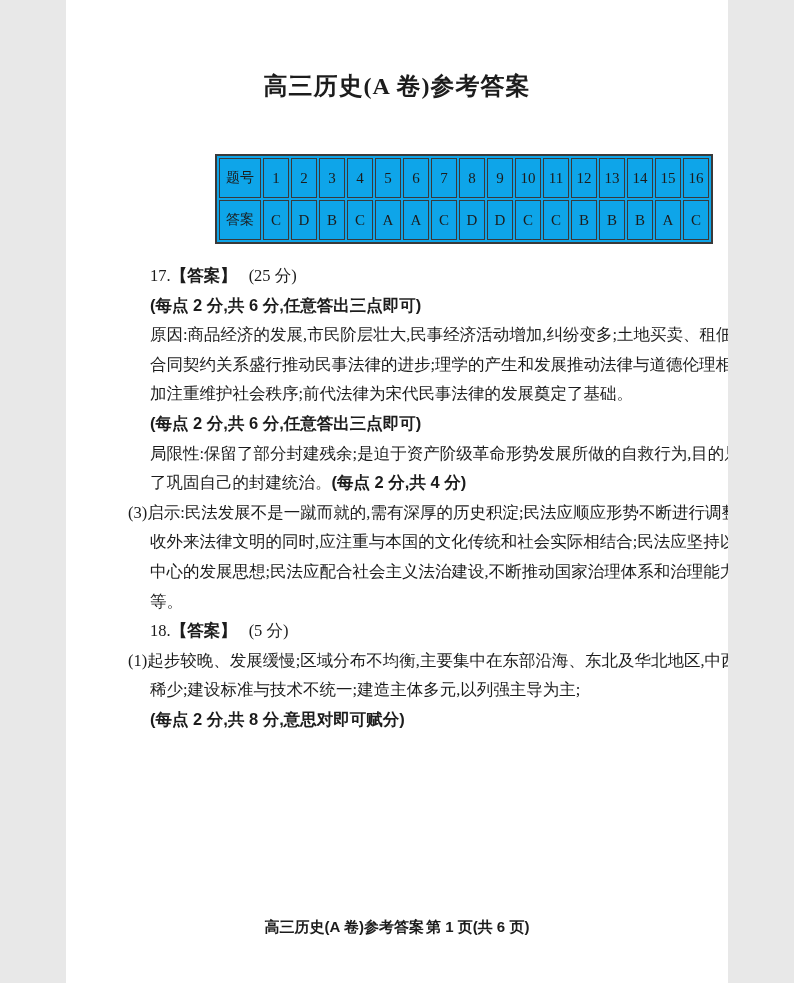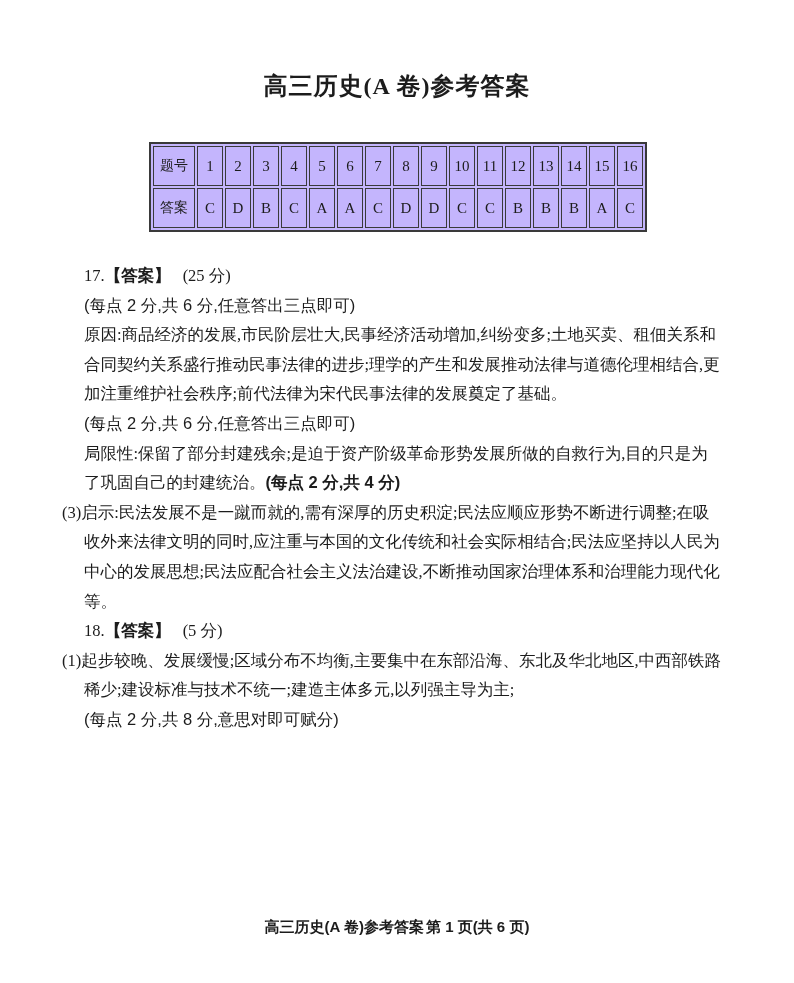--- a/index.html
+++ b/index.html
@@ -1,36 +1,36 @@
 <!DOCTYPE html>
 <html><head>
 <meta charset="utf-8">
 <style>
   html,body{margin:0;padding:0;background:#e8e8e8;}
   .page{
     position:relative;
-    width:794px;height:983px;
+    width:662px;height:983px;
     background:#ffffff;
     font-family:"Liberation Serif", serif;
     color:#1c1c1c;
     overflow:hidden;
     margin:0 auto;
   }
   .doc-title{
     position:absolute;top:70px;left:0;width:100%;
     text-align:center;
     font-size:24px;font-weight:bold;
     letter-spacing:1px;
     font-family:"Liberation Serif", serif;
   }
   .answer-table{
-    position:absolute;top:142px;left:149px;
+    position:absolute;top:154px;left:149px;
     border-collapse:separate;border-spacing:2px;
     border:2px solid #3a3a3a;
-    background:#c4b5fd;
+    background:#0ea5e9;
   }
   .answer-table td{
     border:1px solid #3a3a3a;
     text-align:center;vertical-align:middle;
     font-size:15px;
     height:38px;
     padding:0;
   }
   .answer-table td.lbl{width:40px;font-size:14px;}
   .answer-table td.c{width:24px;}
@@ -40,21 +40,21 @@
   }
   .body p{margin:0;padding:0;}
   .q-heading .tag{font-weight:bold;font-family:"Liberation Sans", sans-serif;}
   .q-heading .score-head{margin-left:12px;}
   .hang1{padding-left:52px;text-indent:-22px;}
   .hang2{padding-left:88px;text-indent:-58px;}
   .block1{margin-left:52px;}
   .block2{margin-left:88px;}
   .score-note{
     margin-left:52px;
-    font-weight:normal;
+    font-weight:bold;
     font-family:"Liberation Sans", sans-serif;
   }
   .inline-score{
     font-weight:bold;
     font-family:"Liberation Sans", sans-serif;
   }
   .page-footer{
     position:absolute;top:918px;left:0;width:100%;
     text-align:center;
     font-weight:bold;

